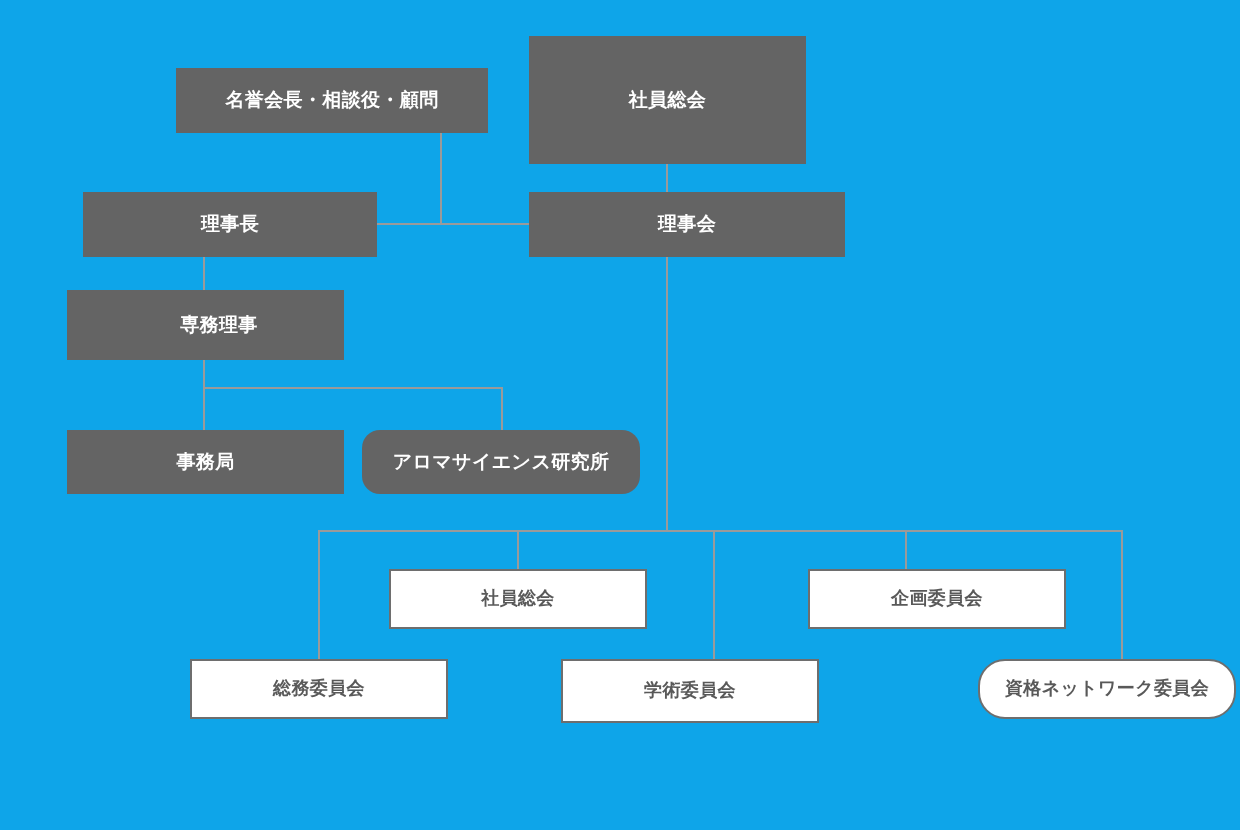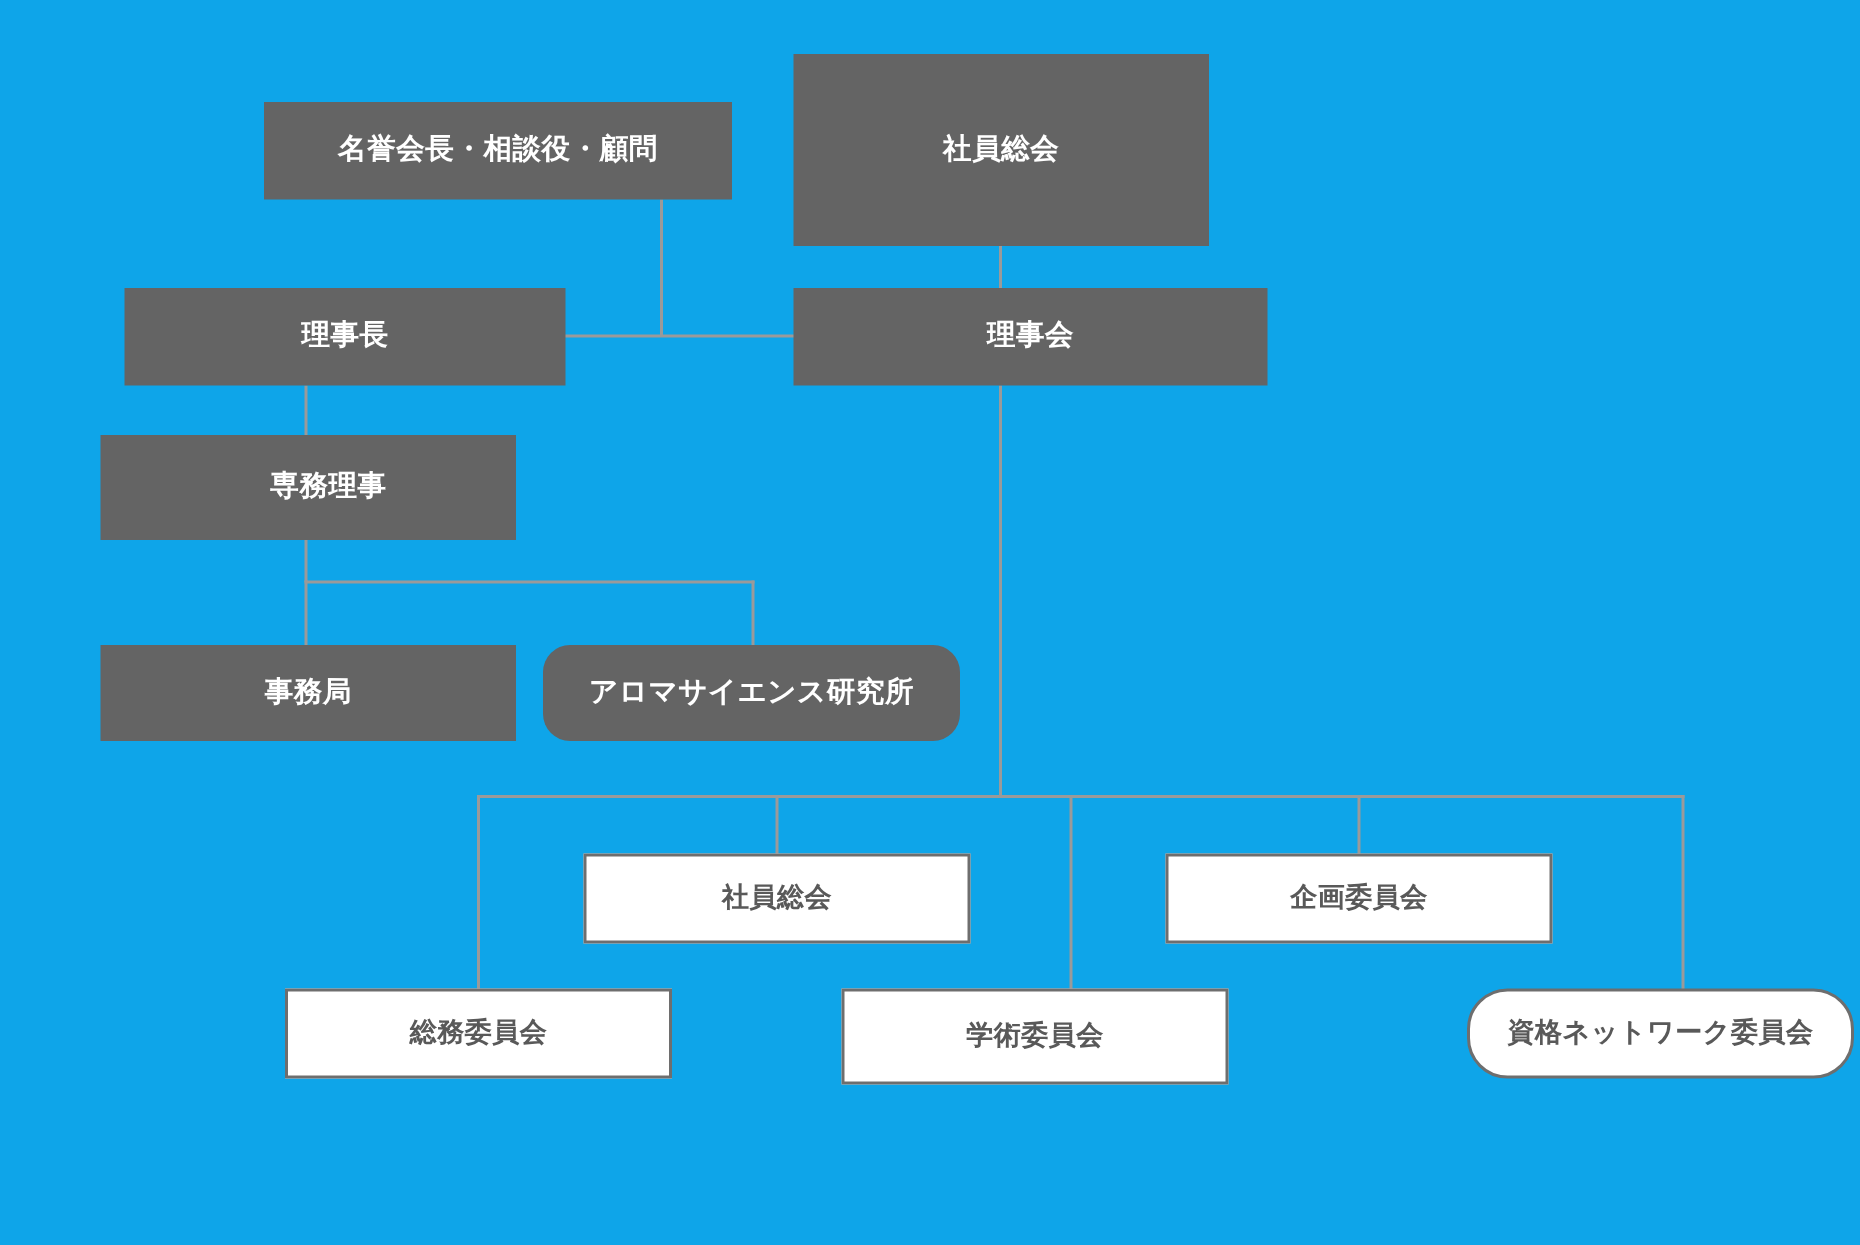--- a/index.html
+++ b/index.html
@@ -74,17 +74,17 @@
     <div class="conn v" style="left: 905px; top: 530px; height: 40px;"></div>
     <div class="conn v" style="left: 1121px; top: 530px; height: 130px;"></div>
     <div class="node filled" style="left: 176px; top: 68px; width: 312px; height: 65px;">名誉会長・相談役・顧問</div>
     <div class="node filled" style="left: 529px; top: 36px; width: 277px; height: 128px;">社員総会</div>
     <div class="node filled" style="left: 67px; top: 192px; width: 294px; height: 65px; margin-left: 16px;">理事長</div>
     <div class="node filled" style="left: 529px; top: 192px; width: 316px; height: 65px;">理事会</div>
     <div class="node filled" style="left: 67px; top: 290px; width: 277px; height: 70px; padding-left: 27px;">専務理事</div>
     <div class="node filled" style="left: 67px; top: 430px; width: 277px; height: 64px;">事務局</div>
     <div class="node filled" style="left: 362px; top: 430px; width: 278px; height: 64px; border-radius: 18px;">アロマサイエンス研究所</div>
     <div class="node outlined" style="left: 389px; top: 569px; width: 258px; height: 60px;">社員総会</div>
-    <div class="node outlined" style="left: 777px; top: 569px; width: 258px; height: 60px;">企画委員会</div>
+    <div class="node outlined" style="left: 808px; top: 569px; width: 258px; height: 60px;">企画委員会</div>
     <div class="node outlined" style="left: 190px; top: 659px; width: 258px; height: 60px;">総務委員会</div>
     <div class="node outlined" style="left: 561px; top: 659px; width: 258px; height: 64px;">学術委員会</div>
     <div class="node outlined" style="left: 978px; top: 659px; width: 258px; height: 60px; border-radius: 27px;">資格ネットワーク委員会</div>
   </div>
 
 </body></html>

